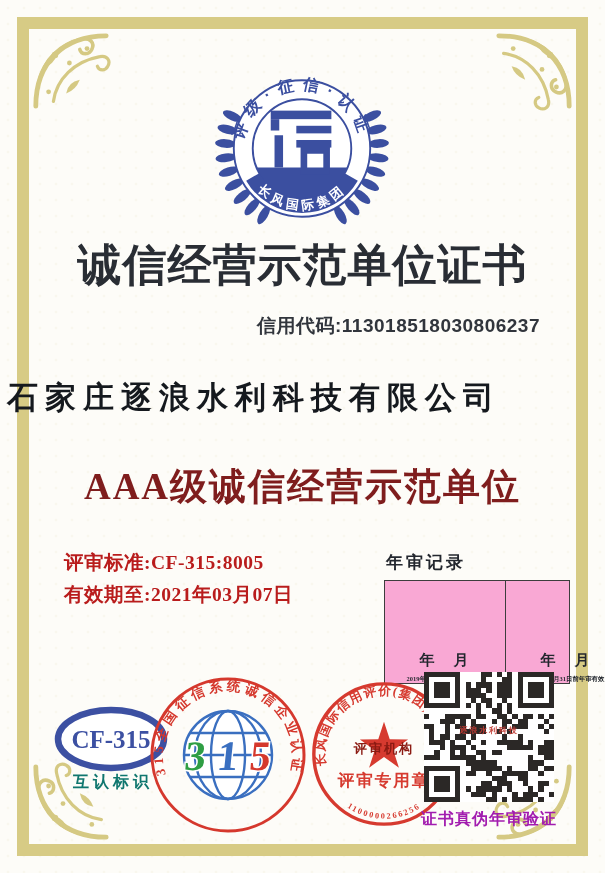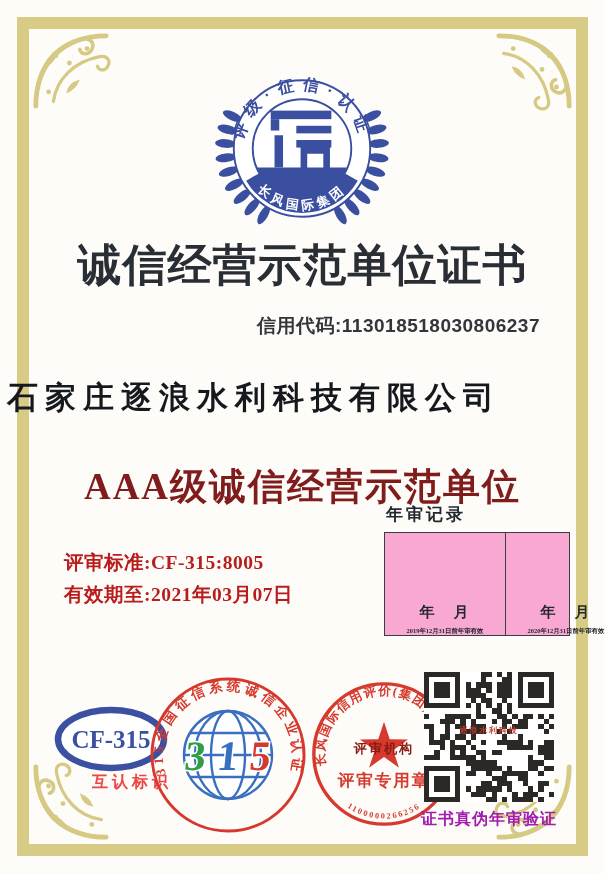--- a/index.html
+++ b/index.html
@@ -46,21 +46,21 @@
     margin-top:16px;
   }
 
   .details{
     position:absolute;left:64px;top:547px;
     font-family:"Liberation Serif",serif;font-weight:700;
     font-size:19.5px;color:#b91c1c;line-height:31.5px;letter-spacing:.5px;
   }
   .details p{margin:0;}
 
-  .review{position:absolute;left:372px;top:503px;padding-left:12px;}
+  .review{position:absolute;left:372px;top:551px;padding-left:12px;}
   .review-label{
     font-family:"Liberation Serif",serif;font-weight:700;font-size:17px;
     color:#23272e;letter-spacing:3px;margin:0 0 6px 2px;
   }
   .review-table{
     width:184px;height:102px;border:1.6px solid #3d3d3d;display:flex;background:#f9a8d4;
   }
   .review-cell{
     flex:1;display:flex;flex-direction:column;justify-content:flex-end;align-items:center;
   }
@@ -69,23 +69,23 @@
     font-family:"Liberation Serif",serif;font-weight:700;font-size:15px;color:#23272e;
     letter-spacing:2px;margin-bottom:1px;
   }
   .note{
     font-family:"Liberation Serif",serif;font-weight:700;font-size:10px;color:#23272e;
     transform:scale(.64);transform-origin:center bottom;white-space:nowrap;line-height:11px;margin-bottom:1px;
   }
 
   .cf-oval{position:absolute;left:50px;top:702px;width:122px;}
   .mutual{
-    position:absolute;left:50px;top:772px;width:122px;text-align:right;
+    position:absolute;left:50px;top:772px;width:122px;text-align:center;
     font-family:"Liberation Serif",serif;font-weight:700;font-size:16px;
-    color:#ef4444;letter-spacing:4px;text-indent:4px;
+    color:#0f766e;letter-spacing:4px;text-indent:4px;
   }
   .globe{position:absolute;left:148px;top:675px;width:160px;}
   .seal{position:absolute;left:308px;top:678px;width:152px;}
 
   .qr-wrap{position:absolute;left:424px;top:672px;width:130px;height:130px;}
   .qr-wrap svg{width:100%;height:100%;}
   .qr-overlay{
     position:absolute;left:0;top:52px;width:100%;text-align:center;
     color:#c23b33;font-size:10px;font-weight:700;letter-spacing:2px;opacity:.92;
     transform:scale(.82);font-family:"Liberation Serif",serif;

